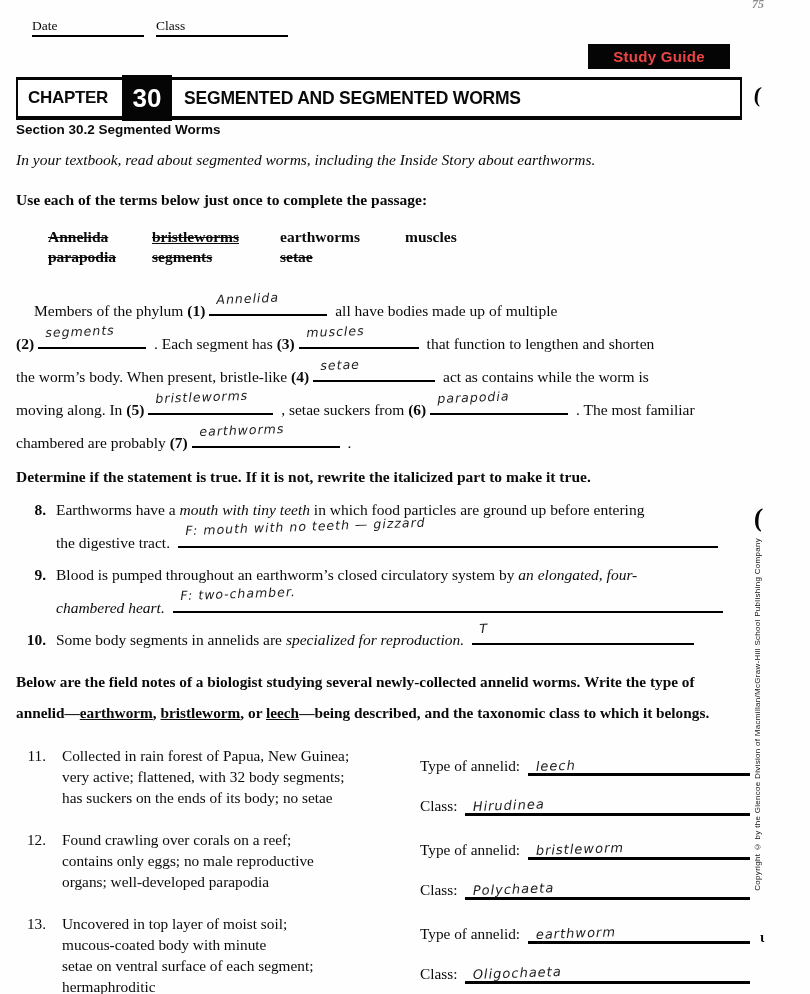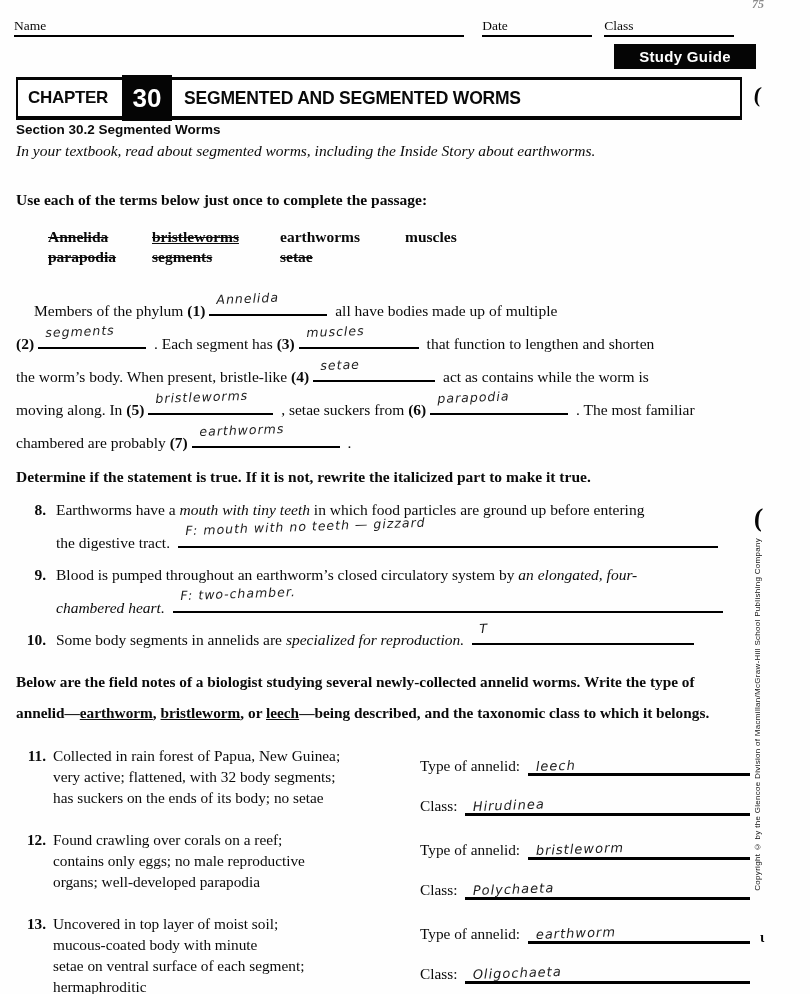--- a/index.html
+++ b/index.html
@@ -7,32 +7,32 @@
         font-family:"Liberation Serif",serif;color:#0a0a0a;overflow:hidden;}
   .sans{font-family:"Liberation Sans",sans-serif;}
 
   
   .hdr-row{position:absolute;top:18px;left:14px;width:720px;display:flex;align-items:flex-end;}
   .hdr-seg{border-bottom:2px solid #000;font-size:13.5px;padding-bottom:1px;}
   .hdr-name{width:458px;}
   .hdr-date{width:112px;margin-left:18px;}
   .hdr-class{width:132px;margin-left:12px;}
   .badge{position:absolute;top:44px;left:588px;width:142px;height:25px;background:#050505;
-         color:#ffffff;font-weight:bold;font-size:15px;display:flex;align-items:center;justify-content:center;
-         letter-spacing:.3px;margin-left:26px;}
+         color:#ef4444;font-weight:bold;font-size:15px;display:flex;align-items:center;justify-content:center;
+         letter-spacing:.3px;}
 
   .chapbar{position:absolute;top:77px;left:16px;width:722px;height:36px;border:2px solid #050505;
            border-top-width:3px;border-bottom-width:4px;display:flex;align-items:center;background:#fff;}
   .chap-label{font-weight:bold;font-size:17px;margin-left:10px;letter-spacing:-.3px;}
   .chap-num{width:50px;height:46px;background:#050505;color:#fff;font-weight:bold;font-size:26px;
             display:flex;align-items:center;justify-content:center;margin-left:14px;position:relative;top:0;}
   .chap-title{font-weight:bold;font-size:17.5px;margin-left:12px;letter-spacing:-.2px;}
 
   .sec-head{position:absolute;top:122px;left:16px;font-weight:bold;font-size:13.5px;}
-  .intro{position:absolute;top:142px;left:16px;font-style:italic;font-size:15.5px;}
+  .intro{position:absolute;top:151px;left:16px;font-style:italic;font-size:15.5px;}
   .directive{position:absolute;top:191px;left:16px;font-weight:bold;font-size:15.5px;}
 
   
   .wb{position:absolute;top:228px;left:48px;display:grid;grid-template-columns:104px 128px 125px auto;row-gap:2px;
       font-weight:bold;font-size:15.5px;}
   .struck{text-decoration:line-through;}
   .struck.uline2{text-decoration:line-through underline;}
 
   
   .passage{position:absolute;top:294px;left:16px;width:738px;font-size:15.5px;}
@@ -52,22 +52,22 @@
   .tf-head{position:absolute;top:468px;left:16px;font-weight:bold;font-size:15.5px;}
   .tf-items{position:absolute;top:494px;left:16px;width:740px;font-size:15.5px;}
   .tf-item{display:flex;}
   .tf-num{width:30px;text-align:right;font-weight:bold;margin-right:10px;line-height:32.5px;flex:none;}
   .tf-line{height:32.5px;line-height:32.5px;white-space:nowrap;}
 
   
   .fn-directive{position:absolute;top:666px;left:16px;width:716px;font-weight:bold;font-size:15.3px;line-height:31px;}
   .fn-items{position:absolute;top:745px;left:16px;width:740px;font-size:15.3px;}
   .fn-item{position:relative;display:flex;margin-bottom:21px;}
-  .fn-num{width:30px;text-align:right;font-weight:bold;margin-right:0;flex:none;line-height:21px;}
-  .fn-desc{width:352px;line-height:21px;margin-left:7px;}
+  .fn-num{width:30px;text-align:right;font-weight:normal;margin-right:16px;flex:none;line-height:21px;}
+  .fn-desc{width:352px;line-height:21px;}
   .fn-answers{position:absolute;left:404px;top:0;width:330px;}
   .fn-ans-row{display:flex;align-items:center;height:21px;margin-bottom:19px;margin-top:10px;}
   .fn-label{white-space:nowrap;padding-right:8px;}
   .fn-blank{flex:1;border-bottom:3px solid #000;height:18px;position:relative;}
   .fn-blank .hw{font-size:13px;bottom:-1px;}
 
   
   .copyright{position:absolute;left:753px;top:538px;writing-mode:vertical-rl;transform:rotate(180deg);
              font-family:"Liberation Sans",sans-serif;font-size:8px;letter-spacing:.3px;color:#111;white-space:nowrap;}
   .mark{position:absolute;font-weight:bold;color:#050505;}
@@ -75,23 +75,20 @@
   .mark-paren-top{left:754px;top:82px;font-size:22px;transform:rotate(6deg);}
   .mark-paren-mid{left:754px;top:503px;font-size:26px;transform:rotate(4deg);}
   .mark-blob{left:760px;top:930px;font-size:14px;}
 </style>
 </head>
 <body>
 
 <div class="page">
 
   <div class="hdr-row">
-    <div class="hdr-seg hdr-name">
-      <span>Name</span>
-    </div>
     <div class="hdr-seg hdr-date">
       <span>Date</span>
     </div>
     <div class="hdr-seg hdr-class">
       <span>Class</span>
     </div>
   </div>
 
   <div class="badge sans">Study Guide</div>
 

